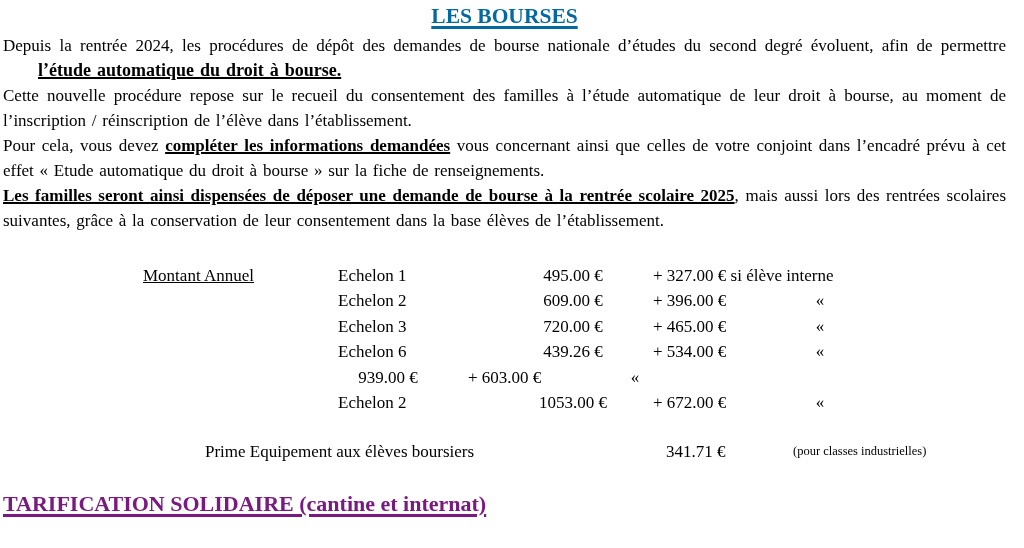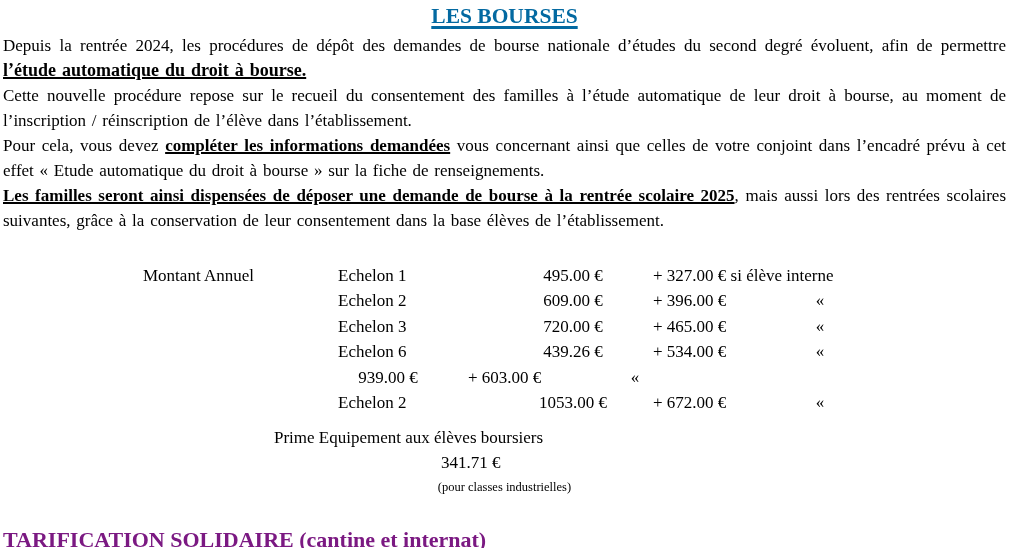--- a/index.html
+++ b/index.html
@@ -19,41 +19,41 @@
     text-decoration-thickness:2.5px;
     text-underline-offset:3px;
   }
 
   p.body {
     margin:0; font-size:17px; line-height:25px;
     text-align:justify; text-justify:inter-word; word-spacing:1.5px;
   }
   .emph-lg {
     font-weight:700; font-size:18px;
-    text-decoration:underline; text-decoration-thickness:2px;
+    text-decoration:underline; text-decoration-thickness:2px;margin-left:35px;
   }
   .emph {
     font-weight:700;
     text-decoration:underline; text-decoration-thickness:2px;
   }
 
   .tbl { margin-top:30px; font-size:17px; }
   .trow { display:flex; line-height:25.4px; }
   .c-ind { width:140px; flex:0 0 auto; }
   .c-hdr { width:195px; flex:0 0 auto; }
-  .c-hdr .u { }
+  .c-hdr .u { text-decoration:underline; }
   .c-ech { width:185px; flex:0 0 auto; }
   .c-amt { width:100px; flex:0 0 auto; text-align:center; }
   .c-gap { width:30px; flex:0 0 auto; }
   .c-sup { width:150px; flex:0 0 auto; white-space:nowrap; }
   .c-dit { width:34px; flex:0 0 auto; text-align:center; }
 
   .prime {
-    margin-top:10px; display:flex; align-items:center;
-    font-size:17px; line-height:25px;flex-direction:column;
+    margin-top:24px; display:flex; align-items:flex-start;
+    font-size:17px; line-height:25px;
   }
   .p-ind { width:202px; flex:0 0 auto; }
   .p-label { width:461px; flex:0 0 auto; }
   .p-amt { width:127px; flex:0 0 auto; }
   .p-note { font-size:12.5px; flex:0 0 auto; }
 
   .footer-title {
     margin-top:26px; text-align:left;
     font-size:22px; font-weight:700; color:#7B1982; line-height:28px;
   }

